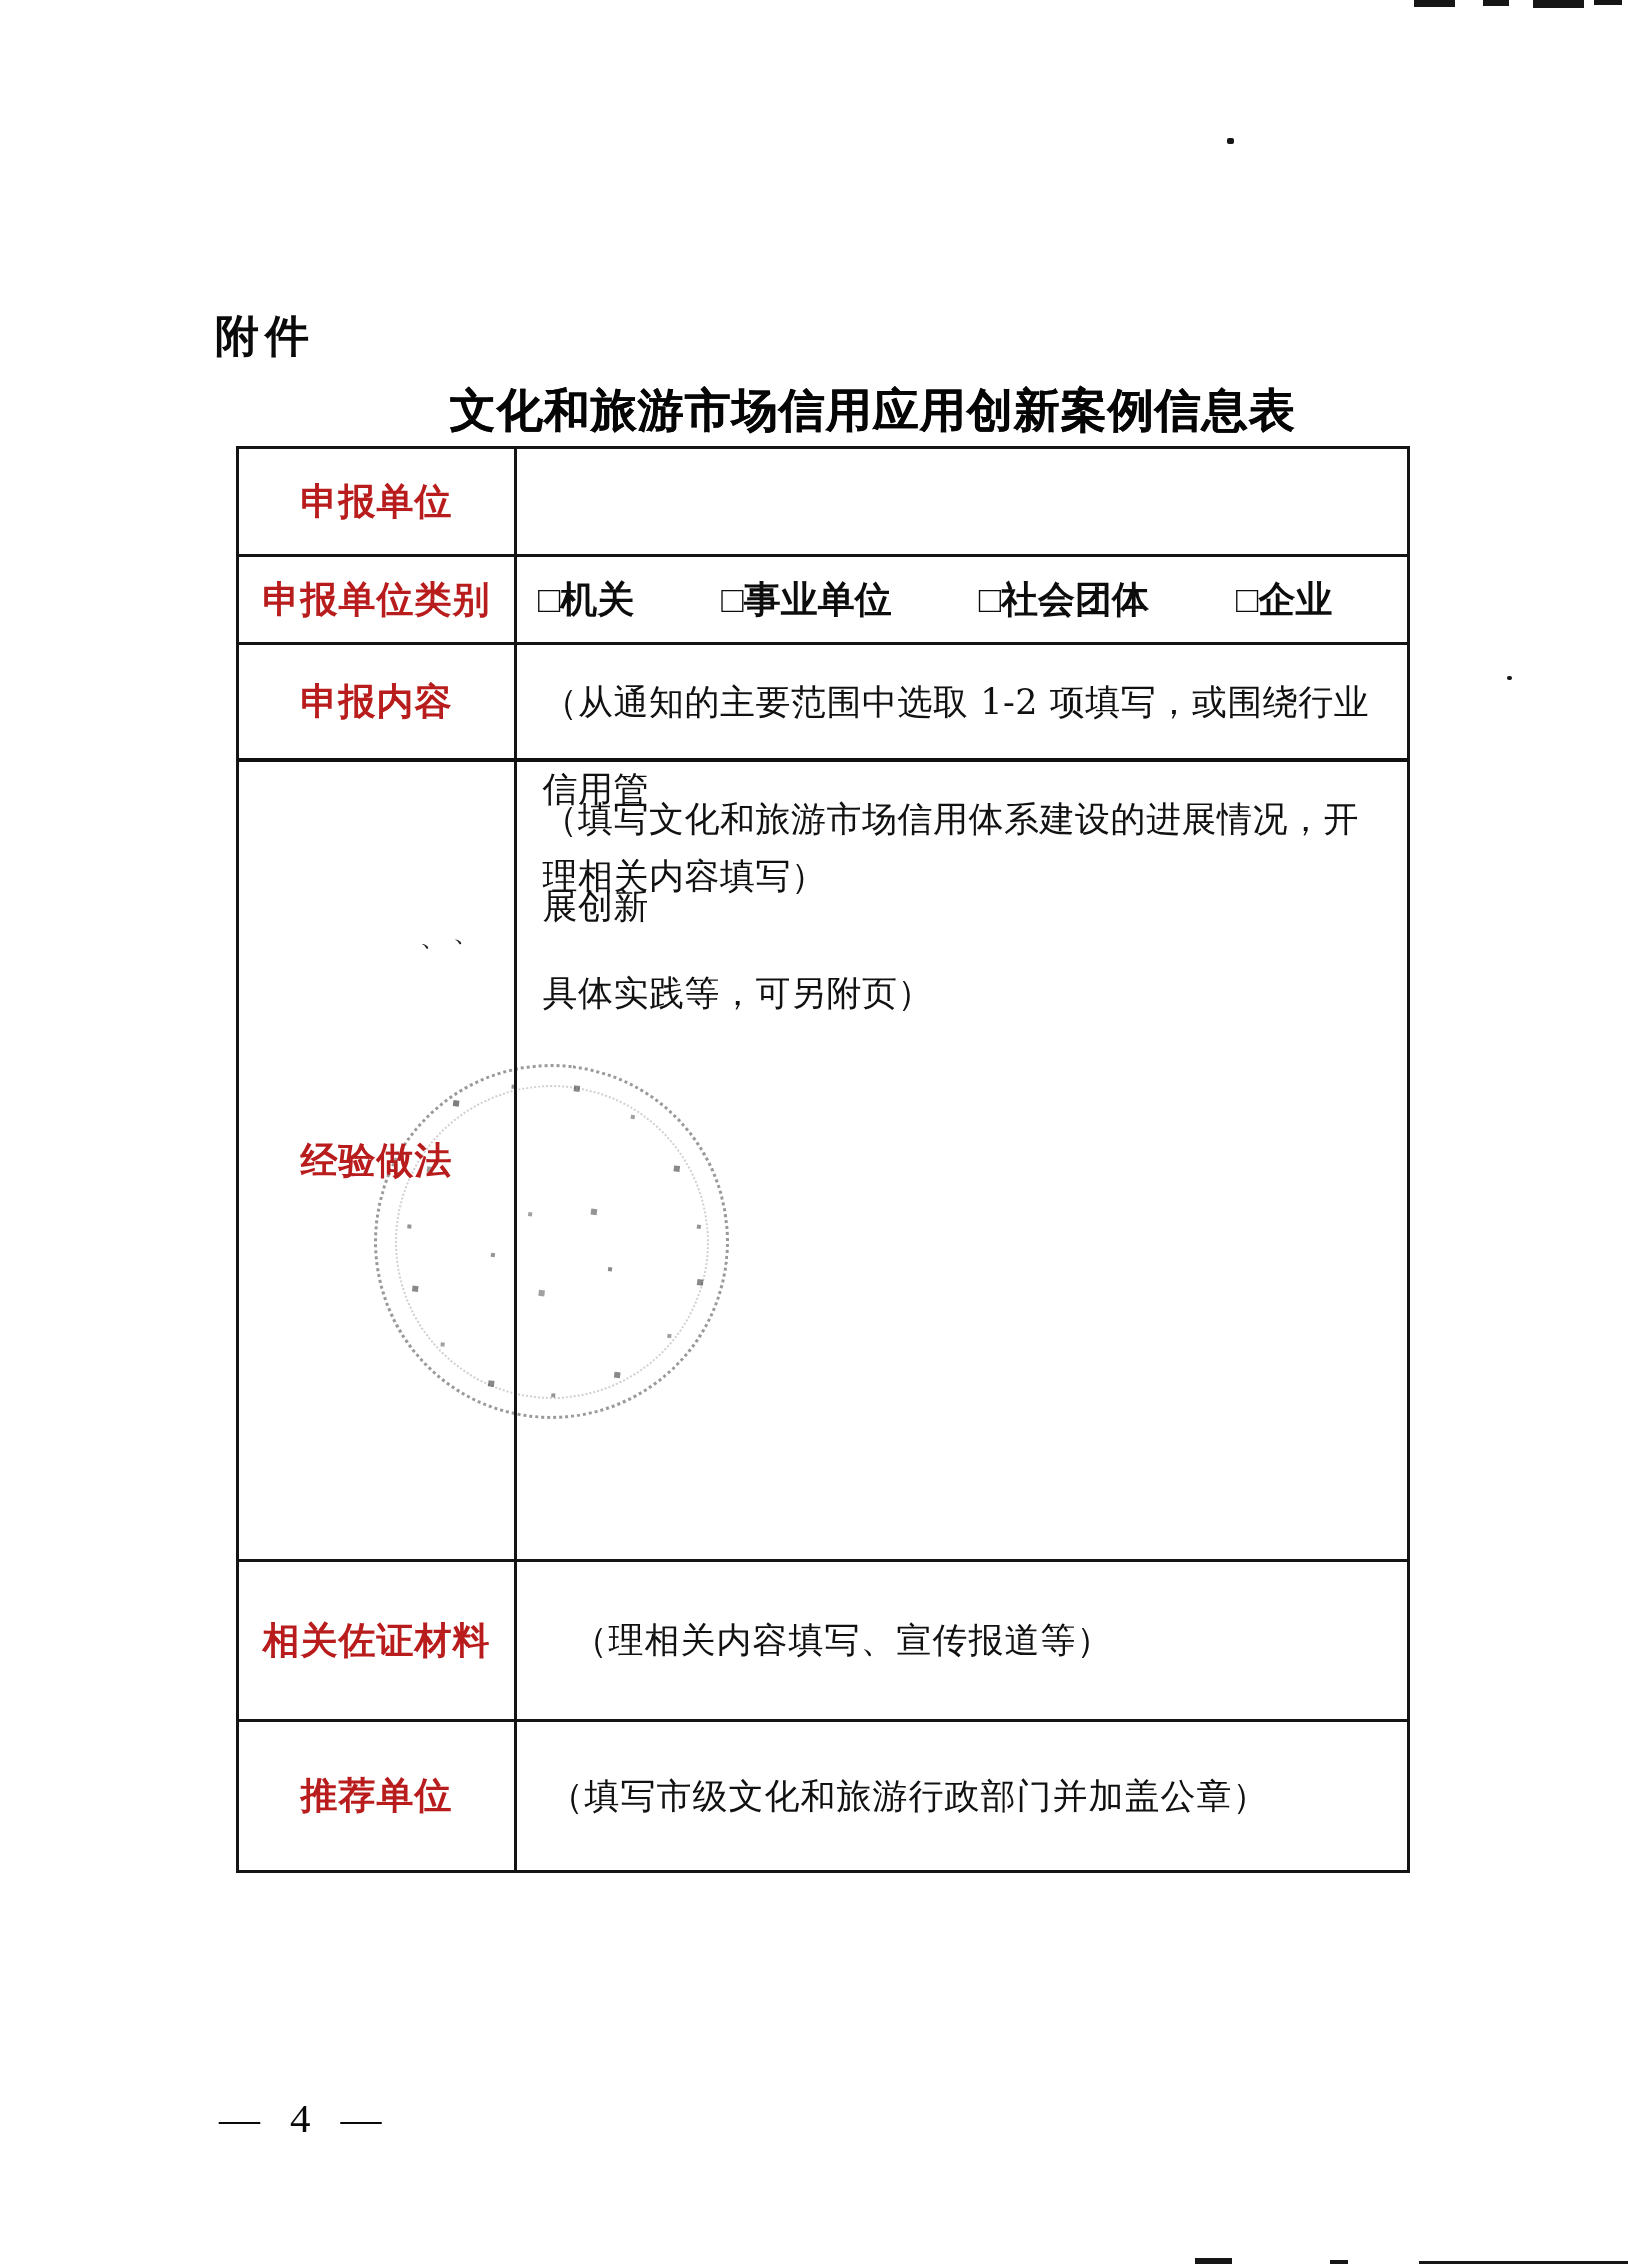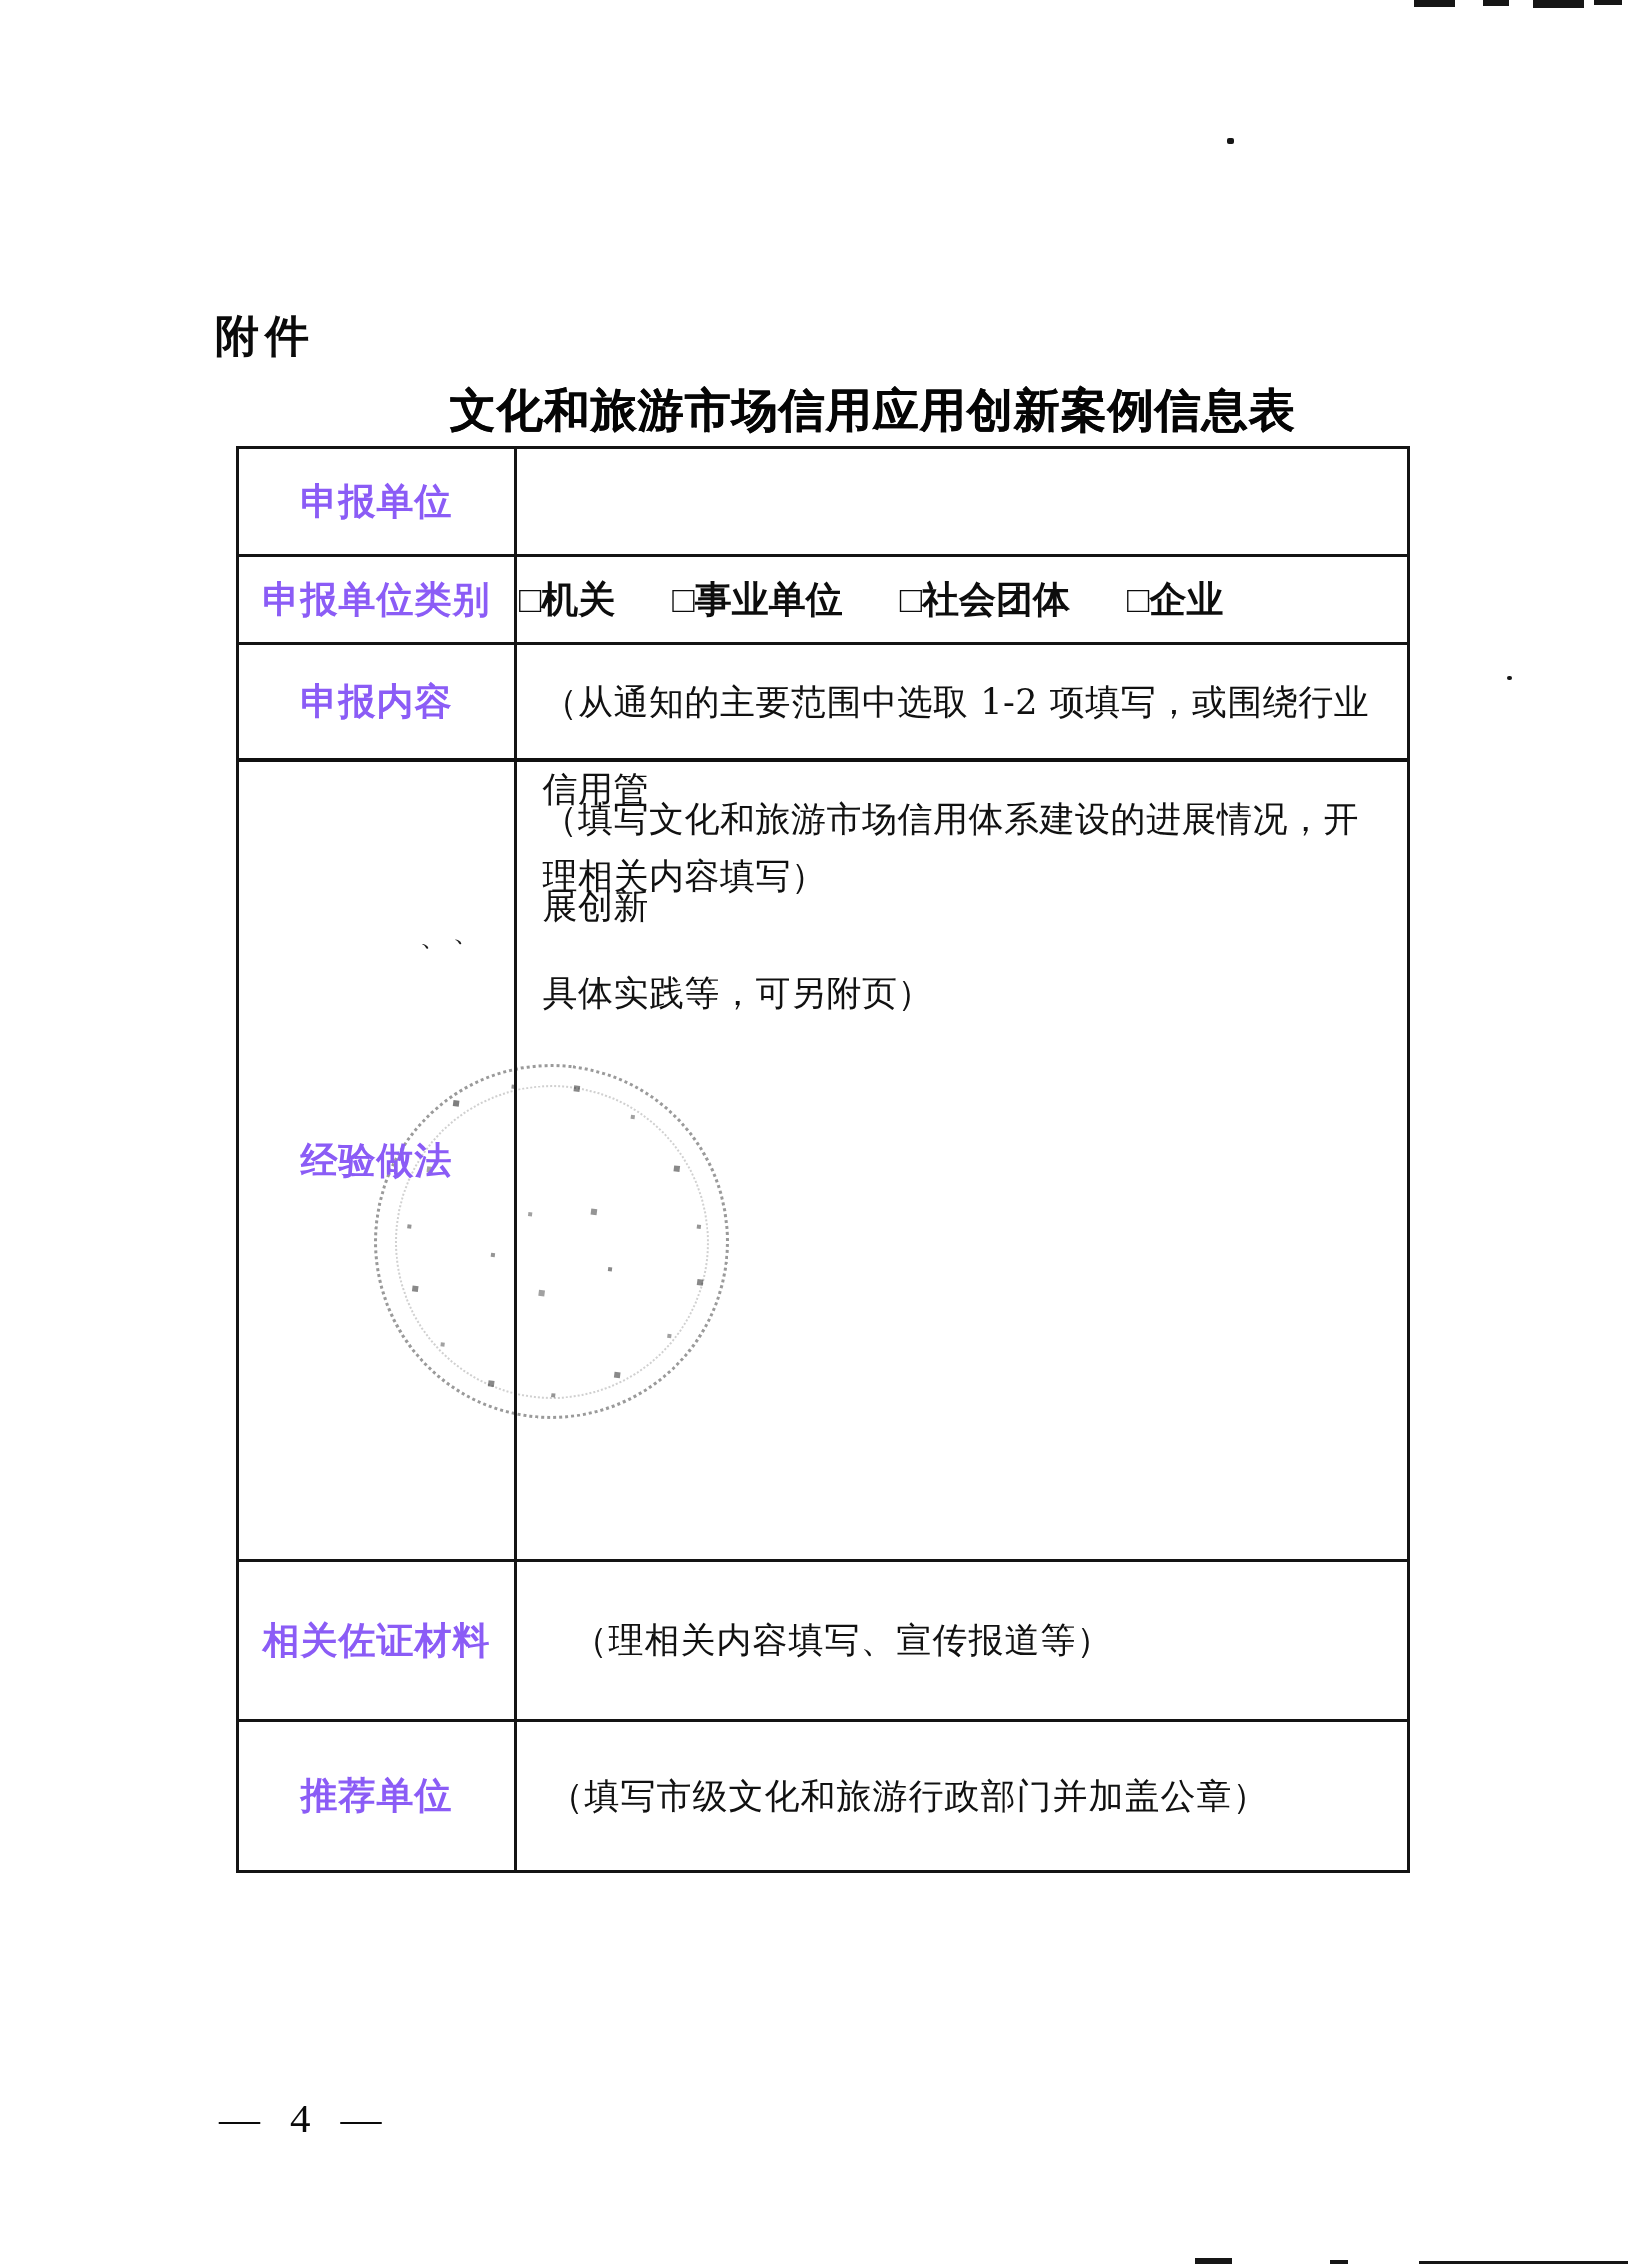--- a/index.html
+++ b/index.html
@@ -51,41 +51,41 @@
   .th {
     width: 278px;
     flex: 0 0 278px;
     border-right: 3px solid #141414;
     display: flex;
     align-items: center;
     justify-content: center;
     text-align: center;
     font-size: 37px;
     font-weight: 700;
-    color: #8b5cf6;
+    color: #b91c1c;
     letter-spacing: 1px;
   }
   .td {
     flex: 1 1 auto;
     position: relative;
     font-size: 35px;
     color: #111;
   }
   .row-unit      { height: 105px; }
   .row-type      { height: 88px; }
   .row-content   { height: 116px; }
   .row-practice  { height: 801px; }
   .row-evidence  { height: 160px; gap: 24px; }
   .row-recommend { height: 151px; }
 
   .td-options {
     display: flex;
     align-items: center;
-    padding-left: 2px;
-    gap: 57px;
+    padding-left: 21px;
+    gap: 87px;
     font-size: 37px;
     font-weight: 600;
     color: #0d0d0d;
   }
   .kaiti {
     font-family: "DejaVu Serif", "Liberation Serif", serif;
   }
   .td-multiline {
     display: block;
     padding: 13.8px 19.7px 0 25.6px;

